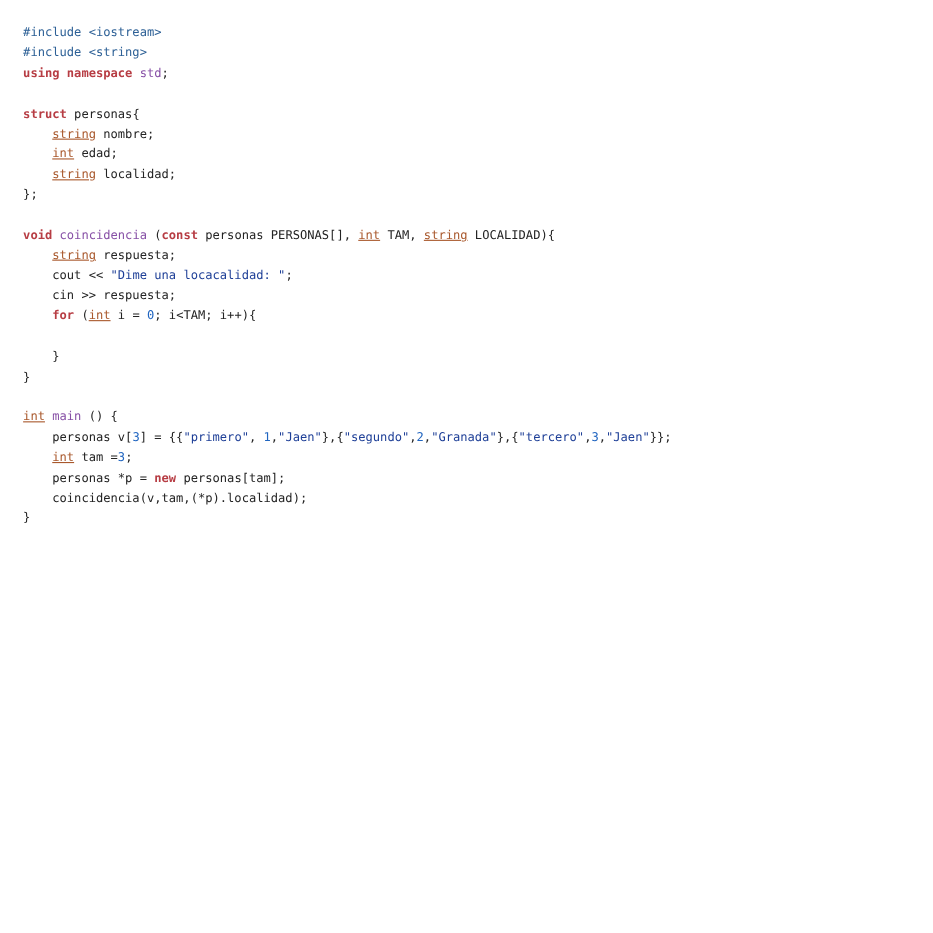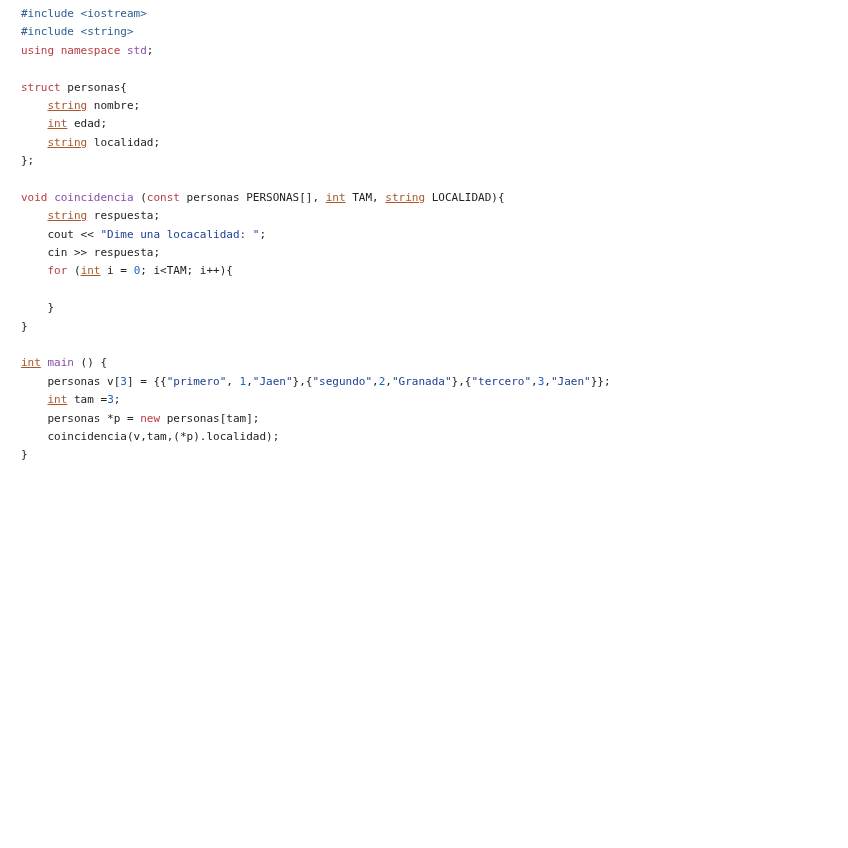--- a/index.html
+++ b/index.html
@@ -12,36 +12,36 @@
   }
   .code-viewport {
     position: absolute;
     left: 0;
     top: 0;
     width: 848px;
     height: 848px;
     background: #ffffff;
   }
   pre.code-block {
-    margin: 5px 0 0 21px;
+    margin: 21px 0 0 21px;
     padding: 0;
     font-family: "DejaVu Sans Mono", "Liberation Mono", monospace;
     font-size: 11px;
     line-height: 18.4px;
     white-space: pre;
   }
   .code-line {
     height: 18.4px;
     white-space: pre;
   }
   
 </style>
 <style>.tok-pl{color:#232323;}
 .tok-pp{color:#2d6096;}
-.tok-kw{color:#b73d44;}
+.tok-kw{color:#b73d44;font-weight:bold;}
 .tok-ty{color:#a9582c;text-decoration:underline;}
 .tok-fn{color:#8750a6;}
 .tok-str{color:#1e3f97;}
 .tok-num{color:#2065c0;}</style></head>
 <body>
 
 <div class="code-viewport">
   <pre class="code-block" id="code-block"><div class="code-line"><span class="tok-pp">#include &lt;iostream&gt;</span></div><div class="code-line"><span class="tok-pp">#include &lt;string&gt;</span></div><div class="code-line"><span class="tok-kw">using namespace</span><span class="tok-pl"> </span><span class="tok-fn">std</span><span class="tok-pl">;</span></div><div class="code-line"></div><div class="code-line"><span class="tok-kw">struct</span><span class="tok-pl"> personas{</span></div><div class="code-line"><span class="tok-pl">    </span><span class="tok-ty">string</span><span class="tok-pl"> nombre;</span></div><div class="code-line"><span class="tok-pl">    </span><span class="tok-ty">int</span><span class="tok-pl"> edad;</span></div><div class="code-line"><span class="tok-pl">    </span><span class="tok-ty">string</span><span class="tok-pl"> localidad;</span></div><div class="code-line"><span class="tok-pl">};</span></div><div class="code-line"></div><div class="code-line"><span class="tok-kw">void</span><span class="tok-pl"> </span><span class="tok-fn">coincidencia</span><span class="tok-pl"> (</span><span class="tok-kw">const</span><span class="tok-pl"> personas PERSONAS[], </span><span class="tok-ty">int</span><span class="tok-pl"> TAM, </span><span class="tok-ty">string</span><span class="tok-pl"> LOCALIDAD){</span></div><div class="code-line"><span class="tok-pl">    </span><span class="tok-ty">string</span><span class="tok-pl"> respuesta;</span></div><div class="code-line"><span class="tok-pl">    cout &lt;&lt; </span><span class="tok-str">"Dime una locacalidad: "</span><span class="tok-pl">;</span></div><div class="code-line"><span class="tok-pl">    cin &gt;&gt; respuesta;</span></div><div class="code-line"><span class="tok-pl">    </span><span class="tok-kw">for</span><span class="tok-pl"> (</span><span class="tok-ty">int</span><span class="tok-pl"> i = </span><span class="tok-num">0</span><span class="tok-pl">; i&lt;TAM; i++){</span></div><div class="code-line"></div><div class="code-line"><span class="tok-pl">    }</span></div><div class="code-line"><span class="tok-pl">}</span></div><div class="code-line"></div><div class="code-line"><span class="tok-ty">int</span><span class="tok-pl"> </span><span class="tok-fn">main</span><span class="tok-pl"> () {</span></div><div class="code-line"><span class="tok-pl">    personas v[</span><span class="tok-num">3</span><span class="tok-pl">] = {{</span><span class="tok-str">"primero"</span><span class="tok-pl">, </span><span class="tok-num">1</span><span class="tok-pl">,</span><span class="tok-str">"Jaen"</span><span class="tok-pl">},{</span><span class="tok-str">"segundo"</span><span class="tok-pl">,</span><span class="tok-num">2</span><span class="tok-pl">,</span><span class="tok-str">"Granada"</span><span class="tok-pl">},{</span><span class="tok-str">"tercero"</span><span class="tok-pl">,</span><span class="tok-num">3</span><span class="tok-pl">,</span><span class="tok-str">"Jaen"</span><span class="tok-pl">}};</span></div><div class="code-line"><span class="tok-pl">    </span><span class="tok-ty">int</span><span class="tok-pl"> tam =</span><span class="tok-num">3</span><span class="tok-pl">;</span></div><div class="code-line"><span class="tok-pl">    personas *p = </span><span class="tok-kw">new</span><span class="tok-pl"> personas[tam];</span></div><div class="code-line"><span class="tok-pl">    coincidencia(v,tam,(*p).localidad);</span></div><div class="code-line"><span class="tok-pl">}</span></div></pre>
 </div>
 

